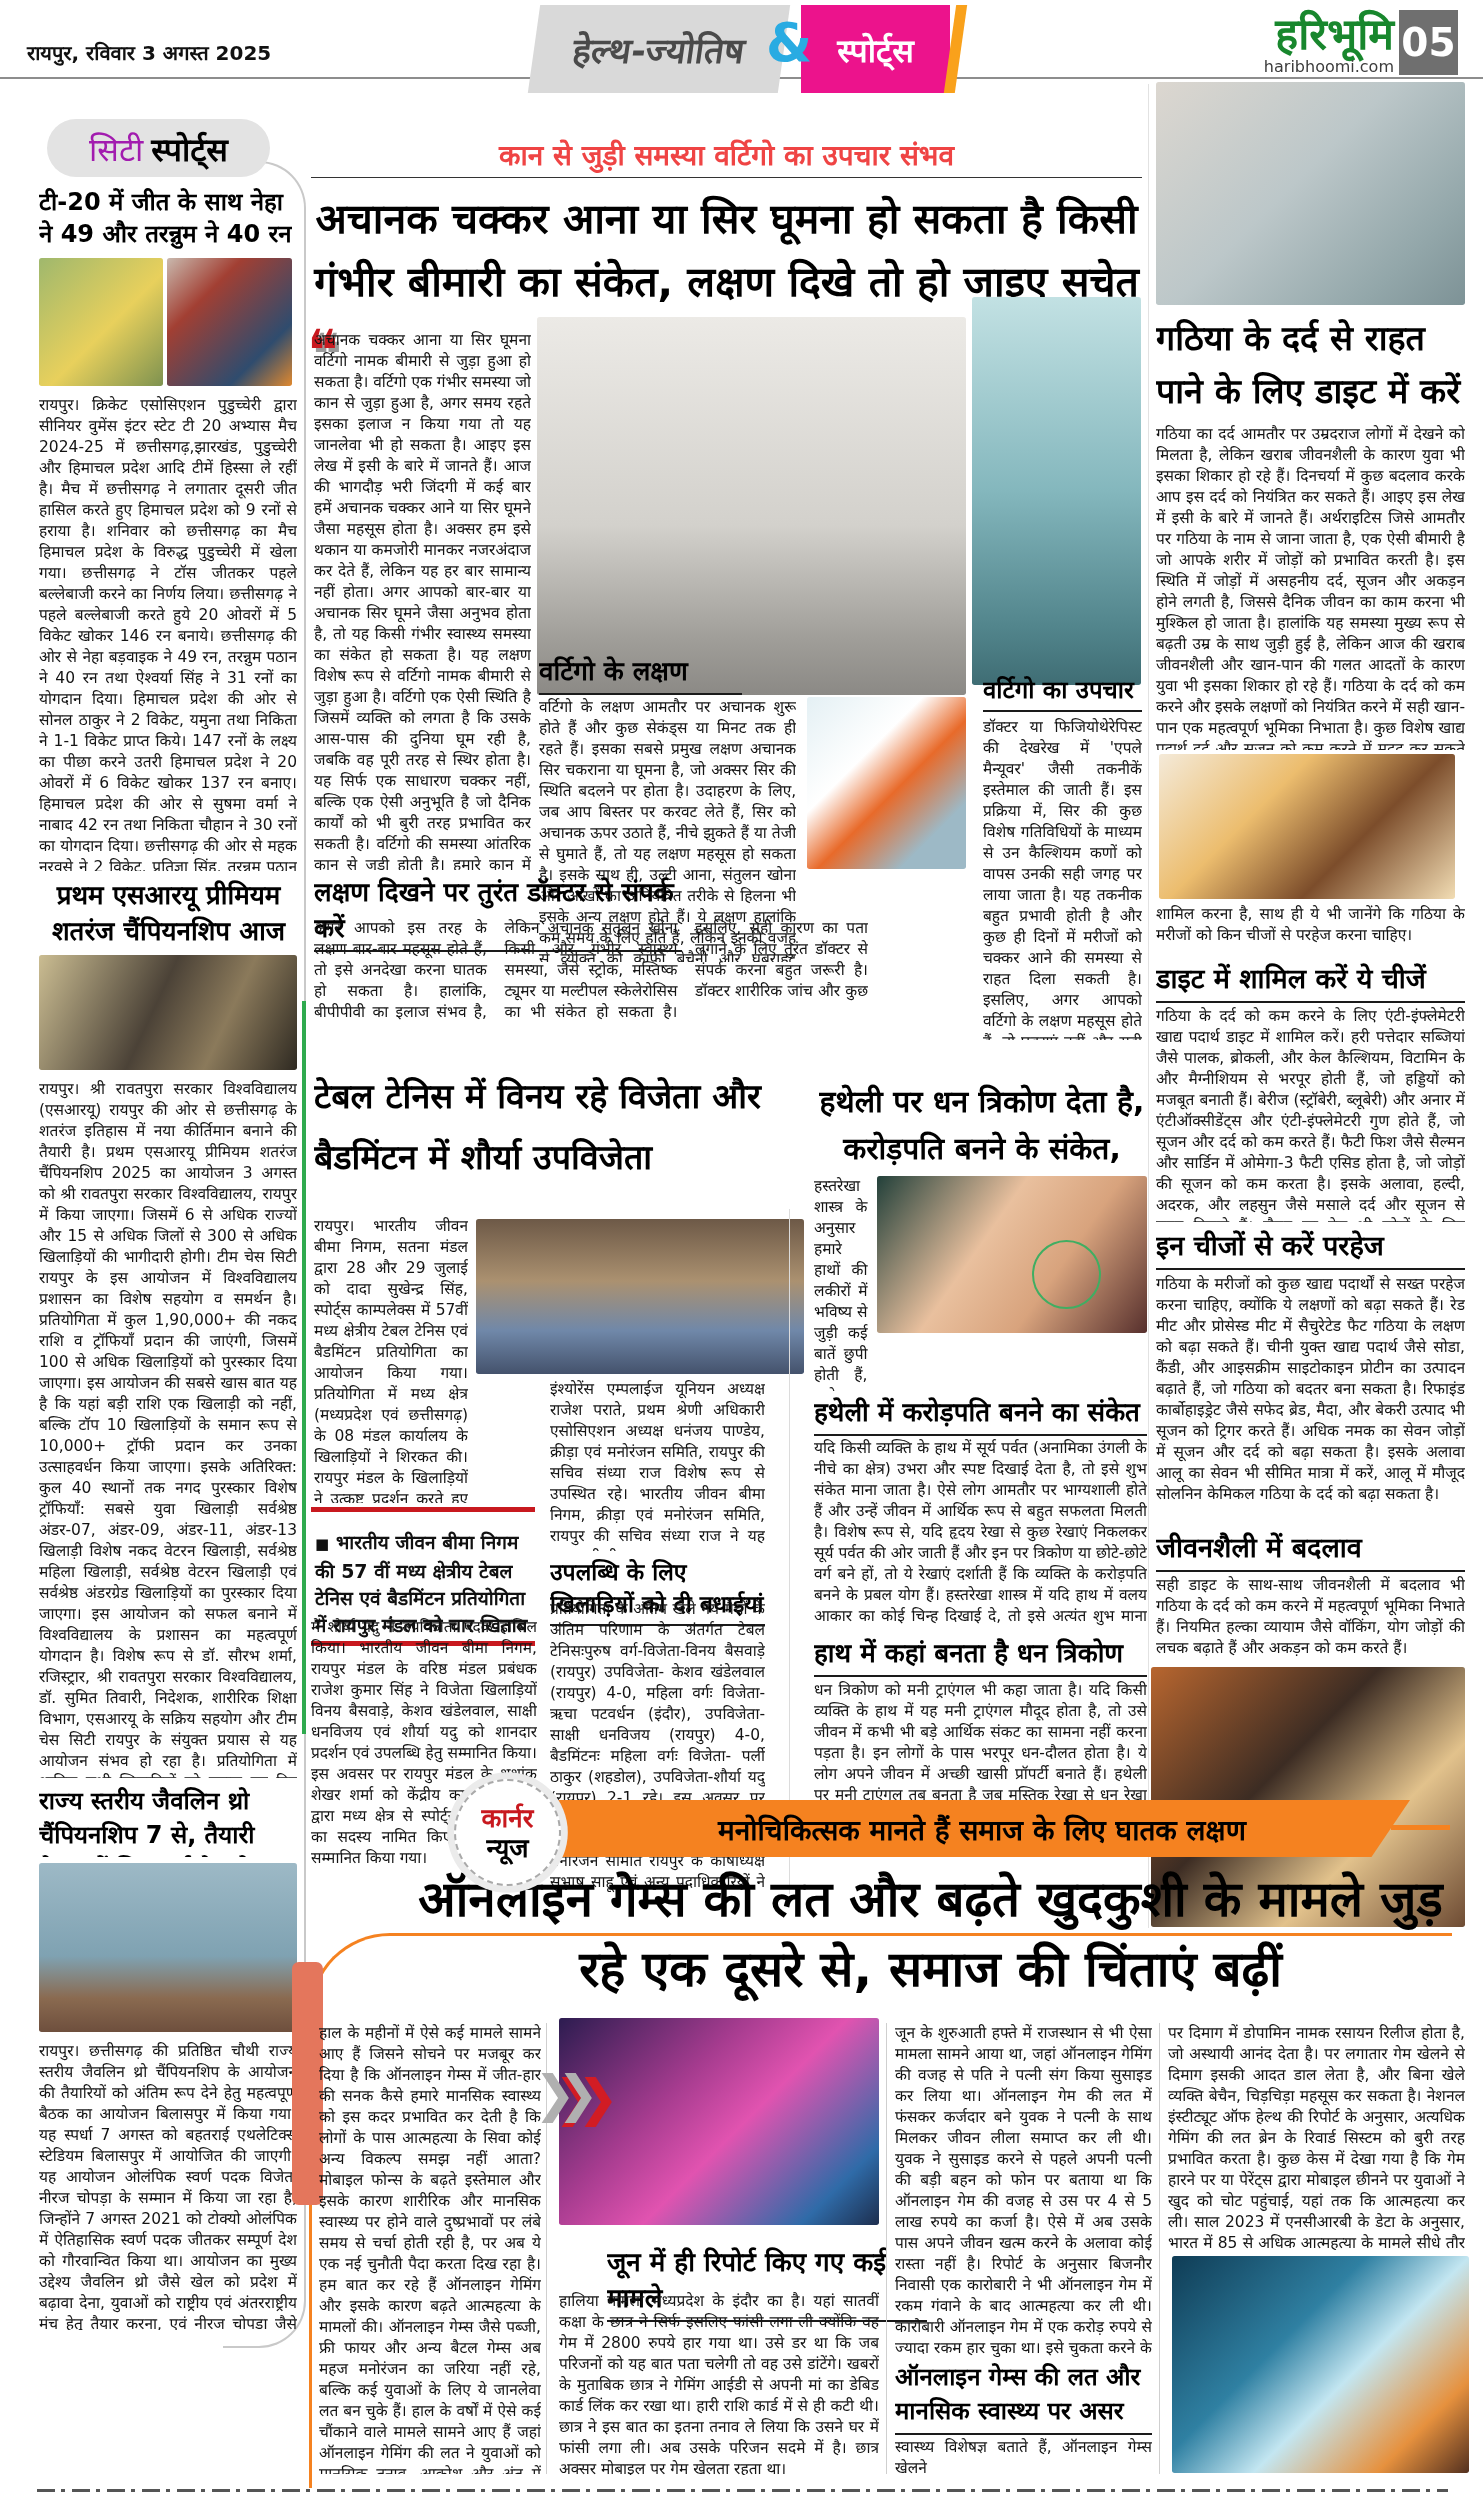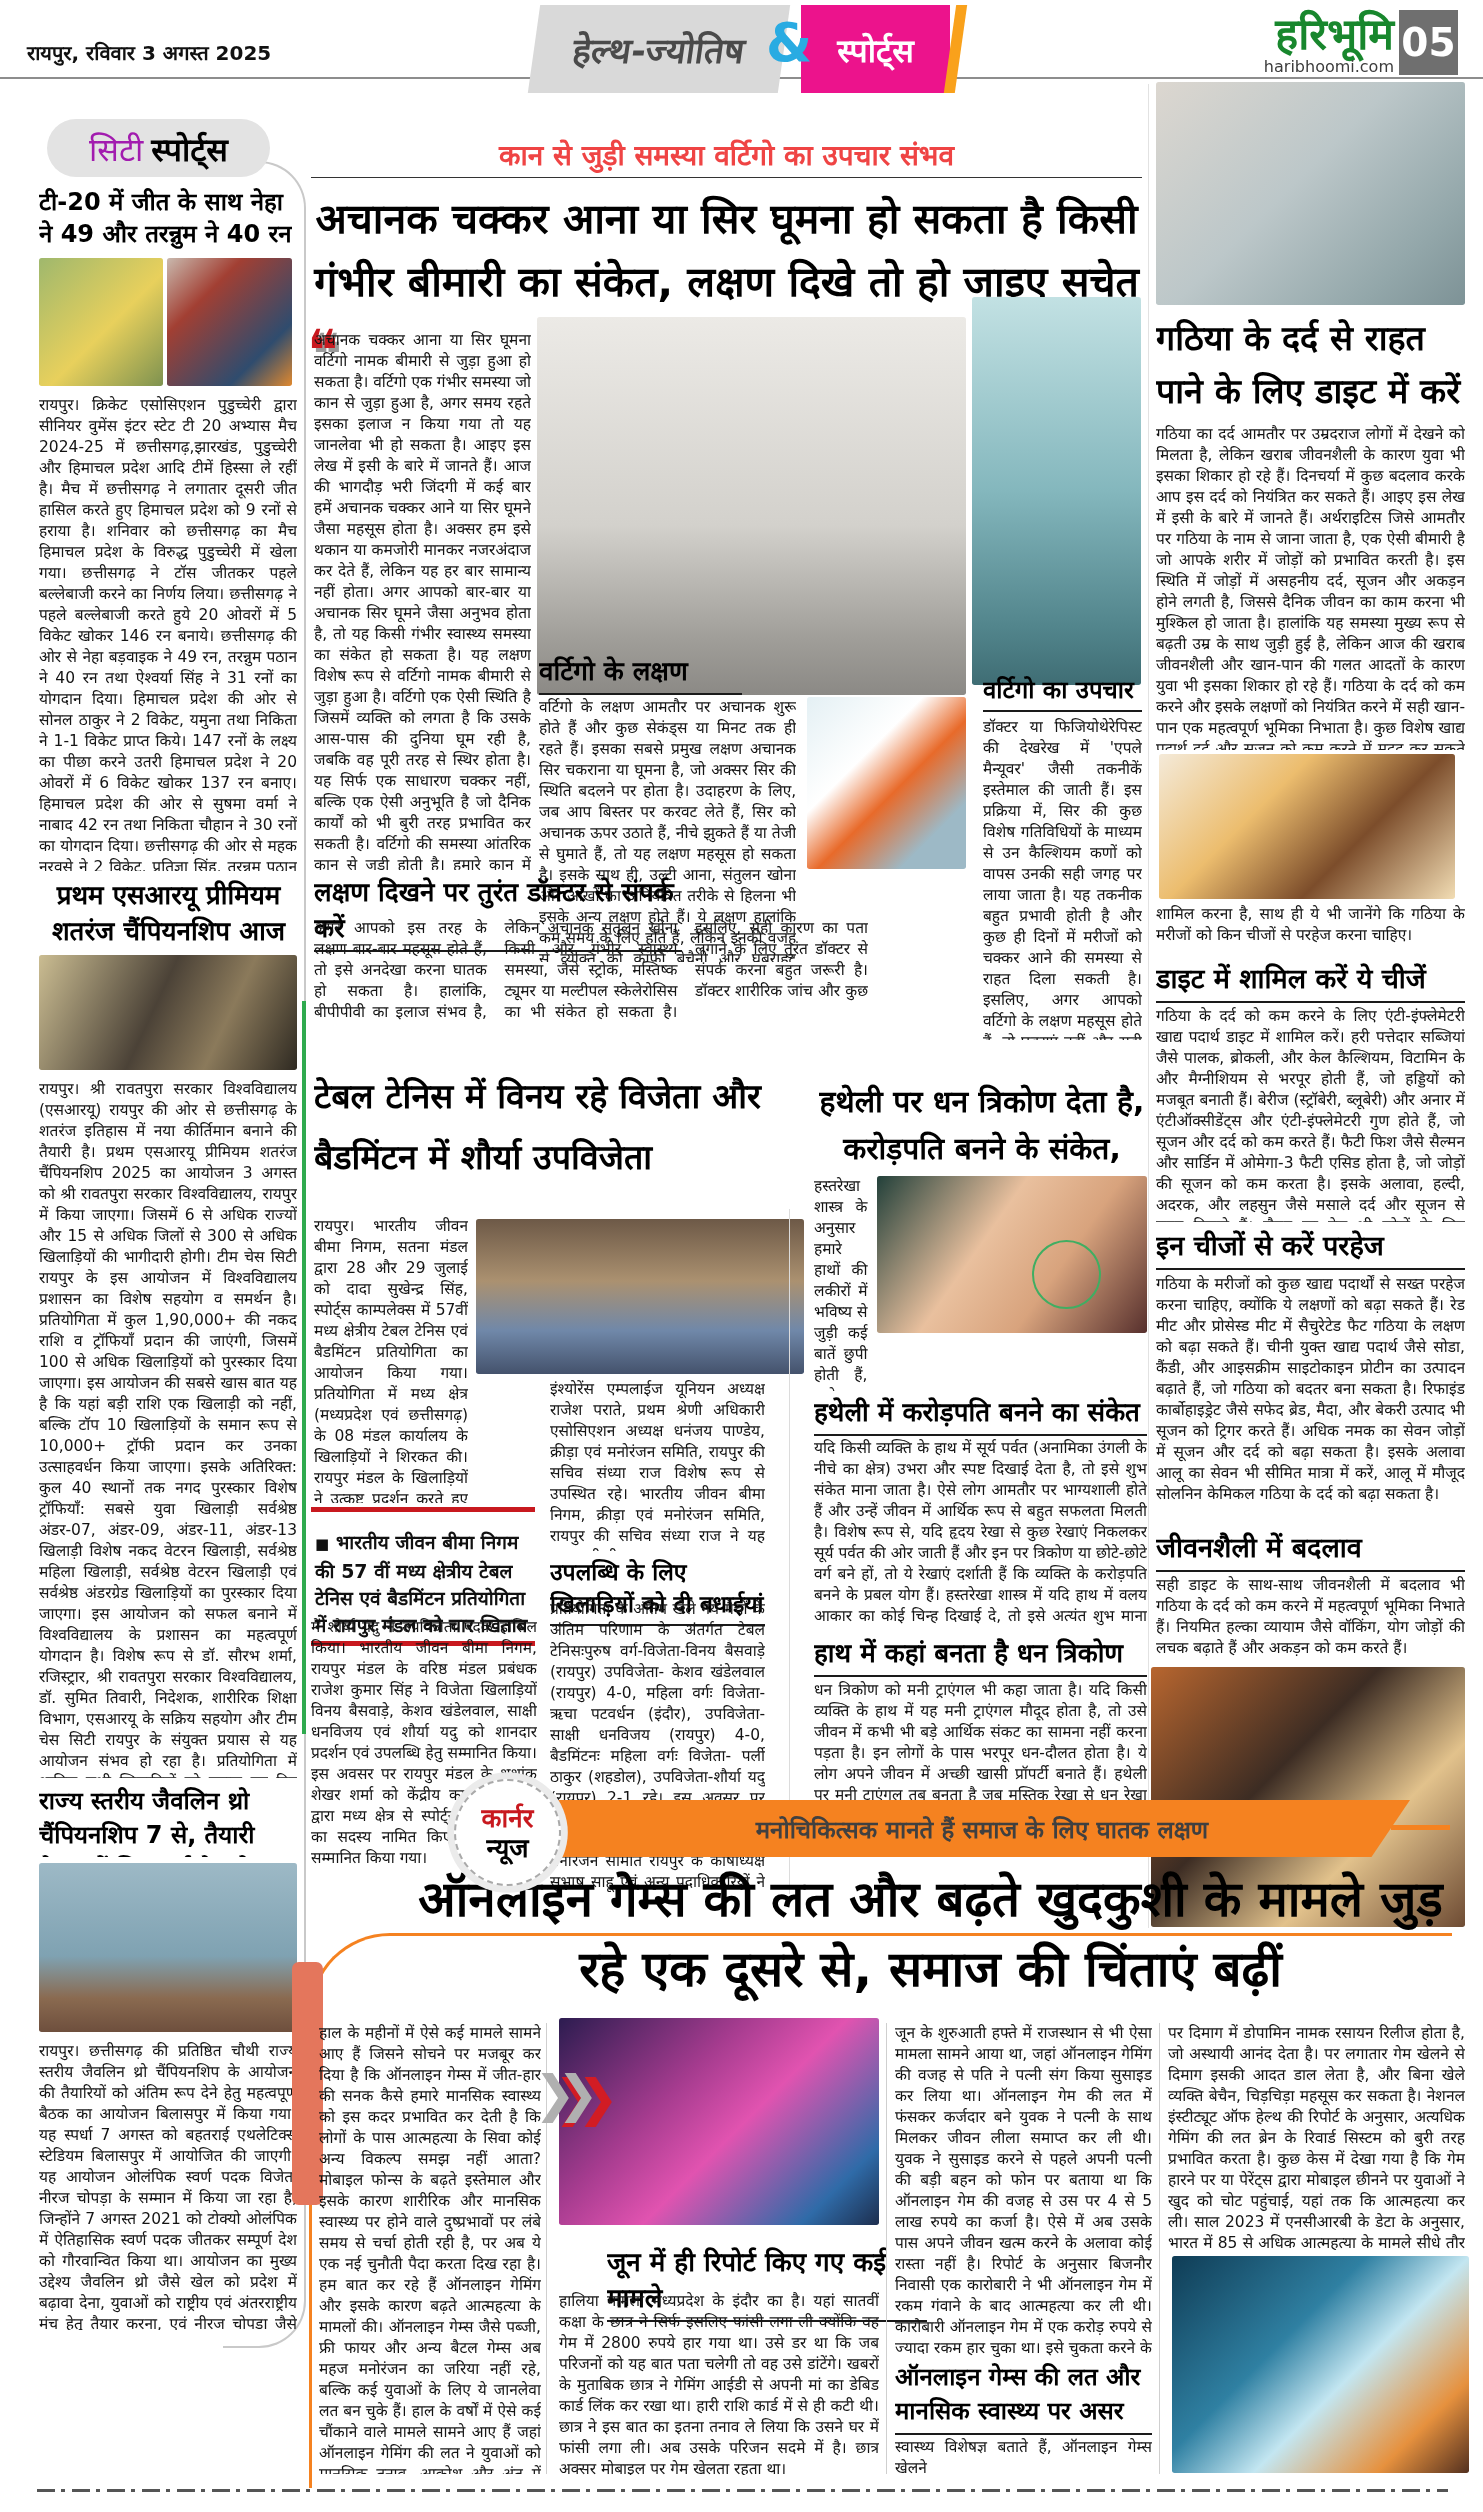--- a/index.html
+++ b/index.html
@@ -119,21 +119,21 @@
   <div class="abs subhead" style="left:1156px;top:1226px;width:309px;font-size:27px;">इन चीजों से करें परहेज</div>
   <div class="abs body-text" style="left:1156px;top:1274px;width:309px;height:249px;">गठिया के मरीजों को कुछ खाद्य पदार्थों से सख्त परहेज करना चाहिए, क्योंकि ये लक्षणों को बढ़ा सकते हैं। रेड मीट और प्रोसेस्ड मीट में सैचुरेटेड फैट गठिया के लक्षण को बढ़ा सकते हैं। चीनी युक्त खाद्य पदार्थ जैसे सोडा, कैंडी, और आइसक्रीम साइटोकाइन प्रोटीन का उत्पादन बढ़ाते हैं, जो गठिया को बदतर बना सकता है। रिफाइंड कार्बोहाइड्रेट जैसे सफेद ब्रेड, मैदा, और बेकरी उत्पाद भी सूजन को ट्रिगर करते हैं। अधिक नमक का सेवन जोड़ों में सूजन और दर्द को बढ़ा सकता है। इसके अलावा आलू का सेवन भी सीमित मात्रा में करें, आलू में मौजूद सोलनिन केमिकल गठिया के दर्द को बढ़ा सकता है।</div>
   <div class="abs subhead" style="left:1156px;top:1528px;width:309px;font-size:27px;">जीवनशैली में बदलाव</div>
   <div class="abs body-text" style="left:1156px;top:1575px;width:309px;height:86px;">सही डाइट के साथ-साथ जीवनशैली में बदलाव भी गठिया के दर्द को कम करने में महत्वपूर्ण भूमिका निभाते हैं। नियमित हल्का व्यायाम जैसे वॉकिंग, योग जोड़ों की लचक बढ़ाते हैं और अकड़न को कम करते हैं।</div>
   <div class="ph" style="left:1151px;top:1667px;width:314px;height:260px;background:linear-gradient(135deg,#b8662f,#3c2c23 40%,#e2c28c 68%,#6e4c34);"></div>
 
   <div class="abs" style="left:309px;top:1933px;width:1140px;height:552px;border-top:3.4px solid #f58220;border-left:3.4px solid #f58220;border-top-left-radius:81px;"></div>
   <div class="abs" style="left:292px;top:1962px;width:31px;height:243px;background:#e4765c;border-radius:6.8px;"></div>
 
   <div class="abs" style="left:554px;top:1800px;width:856px;height:57px;background:#f58220;clip-path:polygon(0 0,100% 0,95.5% 100%,0 100%);display:flex;align-items:center;justify-content:center;">
-    <span style="font-size:24px;font-weight:800;color:#404040;">मनोचिकित्सक मानते हैं समाज के लिए घातक लक्षण</span>
+    <span style="font-size:28px;font-weight:800;color:#000000;">मनोचिकित्सक मानते हैं समाज के लिए घातक लक्षण</span>
   </div>
   <div class="rule" style="left:1391px;top:1825px;width:59px;height:4.7px;background:#f58220;"></div>
 
   <div class="abs" style="left:454px;top:1779px;width:103px;height:103px;background:#fff;border:2px dashed #a9a9a9;border-radius:50%;box-shadow:0 0 0 6.8px #ebebeb;display:flex;flex-direction:column;align-items:center;justify-content:center;z-index:3;">
     <span style="font-size:26px;font-weight:800;color:#c8191f;line-height:30px;">कार्नर</span>
     <span style="font-size:26px;font-weight:800;color:#000000;line-height:30px;">न्यूज</span>
   </div>
 
   <div class="abs headline center" style="left:417px;top:1865px;width:1027px;height:143px;font-size:49px;line-height:70px;">ऑनलाइन गेम्स की लत और बढ़ते खुदकुशी के मामले जुड़ रहे एक दूसरे से, समाज की चिंताएं बढ़ीं</div>
 

